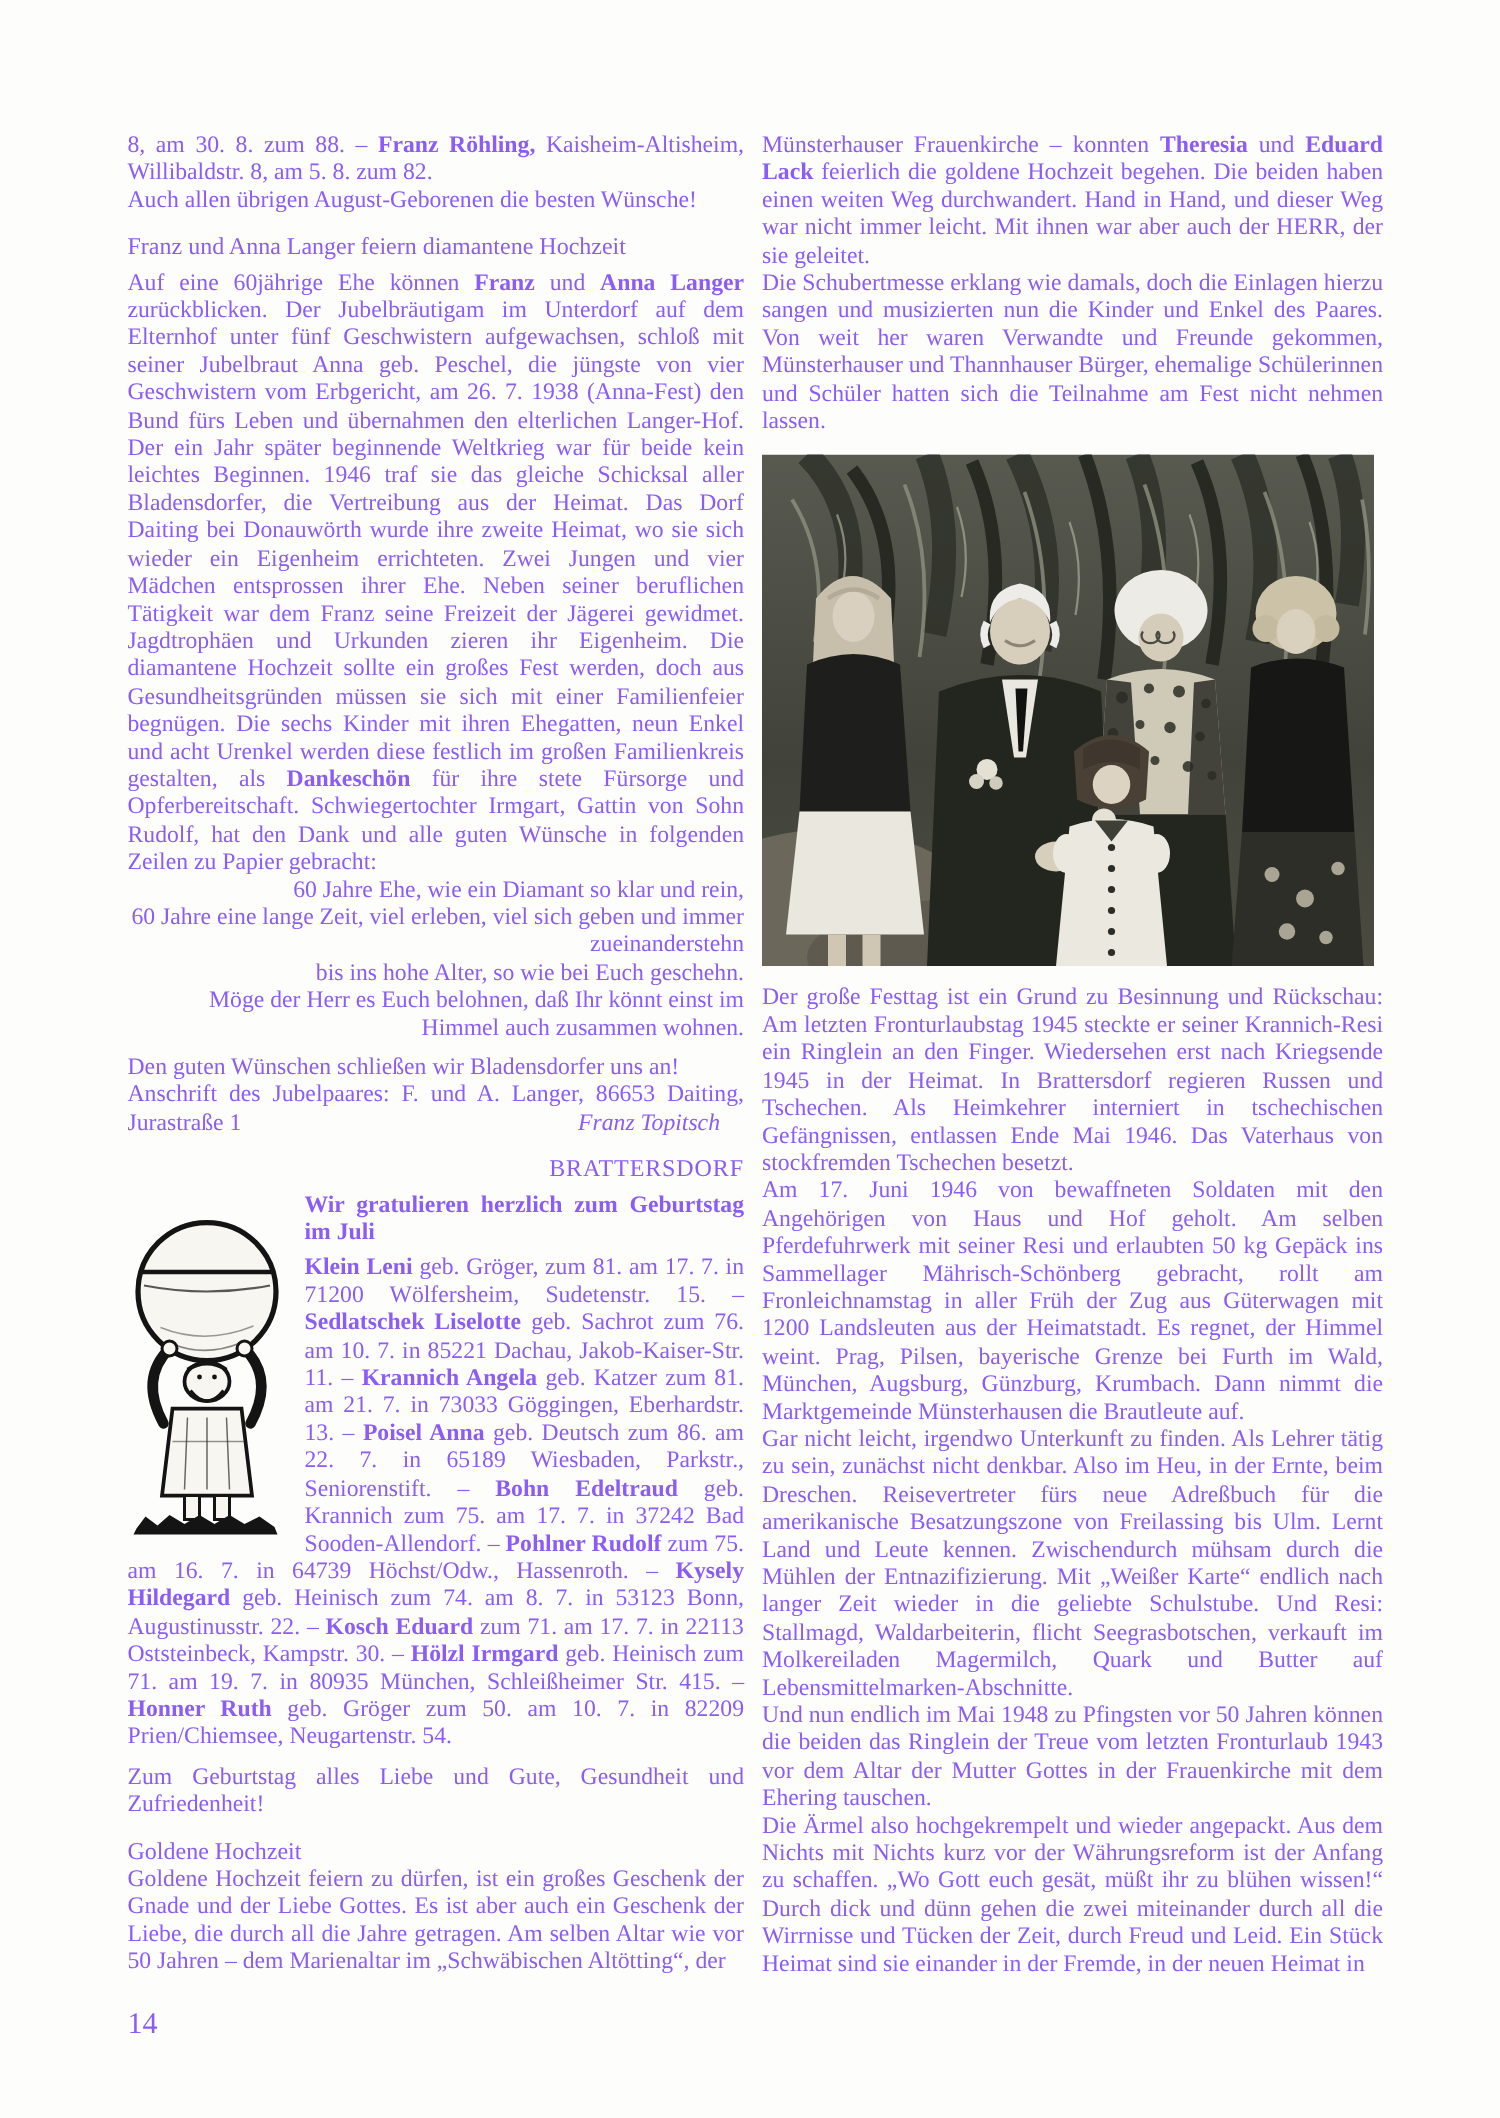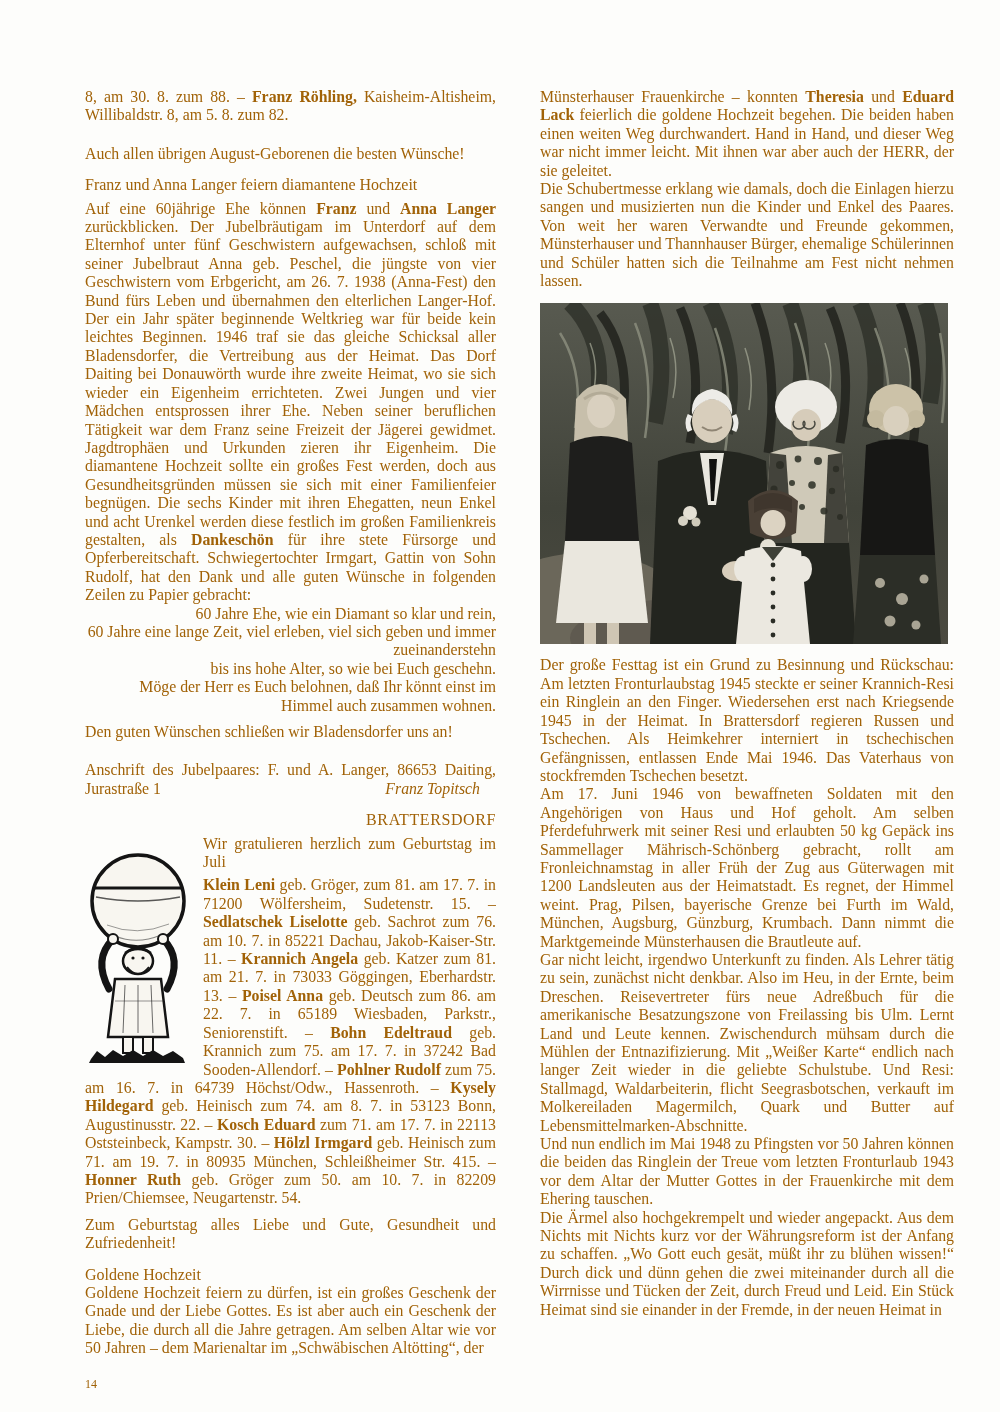--- a/index.html
+++ b/index.html
@@ -1,36 +1,36 @@
 <!DOCTYPE html>
 <html lang="de"><head>
 <meta charset="utf-8">
 <style>
   html,body{margin:0;padding:0;background:#fdfdfb;}
   .page{
     position:relative;width:1000px;height:1412px;background:#fdfdfb;
-    font-family:"Liberation Serif","DejaVu Serif",serif;color:#a16207;
+    font-family:"Liberation Serif","DejaVu Serif",serif;color:#8b5cf6;
     font-size:15.8px;line-height:18.4px;overflow:hidden;
     -webkit-hyphens:auto;hyphens:auto;
   }
   p{margin:0;text-align:justify;}
   h2{font-size:16px;font-weight:normal;margin:13px 0 5px 0;line-height:18.4px;text-align:left;}
   h2.center{text-align:right;letter-spacing:0.6px;}
   .col{position:absolute;top:88px;}
   .col.left{left:85px;width:411px;}
-  .col.right{left:540px;width:414px;}
-  .mt6{margin-top:20px;}
+  .col.right{left:508px;width:414px;}
+  .mt6{margin-top:0;}
   .mt8{margin-top:8px;}
   .poem div{text-align:right;}
   .address{position:relative;}
   .sig{position:absolute;right:16px;bottom:0;font-style:italic;}
   .atlas{float:left;width:106px;height:226px;margin:6px 12px 2px 0;}
   .photo{width:408px;height:341px;margin:13px 0 12px 0;}
   svg{display:block;width:100%;height:100%;}
-  .pagenum{position:absolute;left:85px;top:1340px;font-size:12px;margin-top:35px;}
+  .pagenum{position:absolute;left:85px;top:1340px;font-size:20px;}
   b{font-weight:bold;}
 </style>
 </head>
 <body>
 
 <div class="page">
 
   <div class="col left">
     <p><span>8, am 30. 8. zum 88. – </span><b>Franz Röhling,</b><span> Kaisheim-Altisheim, Willibaldstr. 8, am 5. 8. zum 82.</span></p>
     <p class="mt6">Auch allen übrigen August-Geborenen die besten Wünsche!</p>
@@ -78,21 +78,21 @@
           <path d="M30,138 L76,138 L83,196 L23,196 Z" fill="#f8f6f0" stroke="#141414" stroke-width="2.5"></path>
           <path d="M40,144 L38,192 M53,144 L53,192 M66,144 L68,192" stroke="#2c2c2c" stroke-width="1" opacity="0.7"></path>
           <path d="M30,160 L78,160" stroke="#2c2c2c" stroke-width="1" opacity="0.5"></path>
 
           <rect x="38" y="196" width="10" height="16" fill="#f8f6f0" stroke="#141414" stroke-width="2"></rect>
           <rect x="58" y="196" width="10" height="16" fill="#f8f6f0" stroke="#141414" stroke-width="2"></rect>
 
           <path d="M6,218 L12,210 L20,216 L28,209 L38,215 L48,209 L58,215 L68,209 L78,215 L88,210 L98,217 L100,222 L4,222 Z" fill="#141414"></path>
         </svg>
       </span>
-      <p style="margin-bottom:5px;">Wir gratulieren herzlich zum Geburtstag im Juli</p>
+      <p style="margin-bottom:5px;font-weight:bold;">Wir gratulieren herzlich zum Geburtstag im Juli</p>
       <p><b>Klein Leni</b><span> geb. Gröger, zum 81. am 17. 7. in 71200 Wölfersheim, Sudetenstr. 15. – </span><b>Sedlatschek Liselotte</b><span> geb. Sachrot zum 76. am 10. 7. in 85221 Dachau, Jakob-Kaiser-Str. 11. – </span><b>Krannich Angela</b><span> geb. Katzer zum 81. am 21. 7. in 73033 Göggingen, Eberhardstr. 13. – </span><b>Poisel Anna</b><span> geb. Deutsch zum 86. am 22. 7. in 65189 Wiesbaden, Parkstr., Seniorenstift. – </span><b>Bohn Edeltraud</b><span> geb. Krannich zum 75. am 17. 7. in 37242 Bad Sooden-Allendorf. – </span><b>Pohlner Rudolf</b><span> zum 75. am 16. 7. in 64739 Höchst/Odw., Hassenroth. – </span><b>Kysely Hildegard</b><span> geb. Heinisch zum 74. am 8. 7. in 53123 Bonn, Augustinusstr. 22. – </span><b>Kosch Eduard</b><span> zum 71. am 17. 7. in 22113 Oststeinbeck, Kampstr. 30. – </span><b>Hölzl Irmgard</b><span> geb. Heinisch zum 71. am 19. 7. in 80935 München, Schleißheimer Str. 415. – </span><b>Honner Ruth</b><span> geb. Gröger zum 50. am 10. 7. in 82209 Prien/Chiemsee, Neugartenstr. 54.</span></p>
     </div>
 
     <p class="mt8">Zum Geburtstag alles Liebe und Gute, Gesundheit und Zufriedenheit!</p>
 
     <h2 style="margin-bottom:0;">Goldene Hochzeit</h2>
     <p>Goldene Hochzeit feiern zu dürfen, ist ein großes Geschenk der Gnade und der Liebe Gottes. Es ist aber auch ein Geschenk der Liebe, die durch all die Jahre getragen. Am selben Altar wie vor 50 Jahren – dem Marienaltar im „Schwäbischen Altötting“, der</p>
   </div>
 
   <div class="col right">

